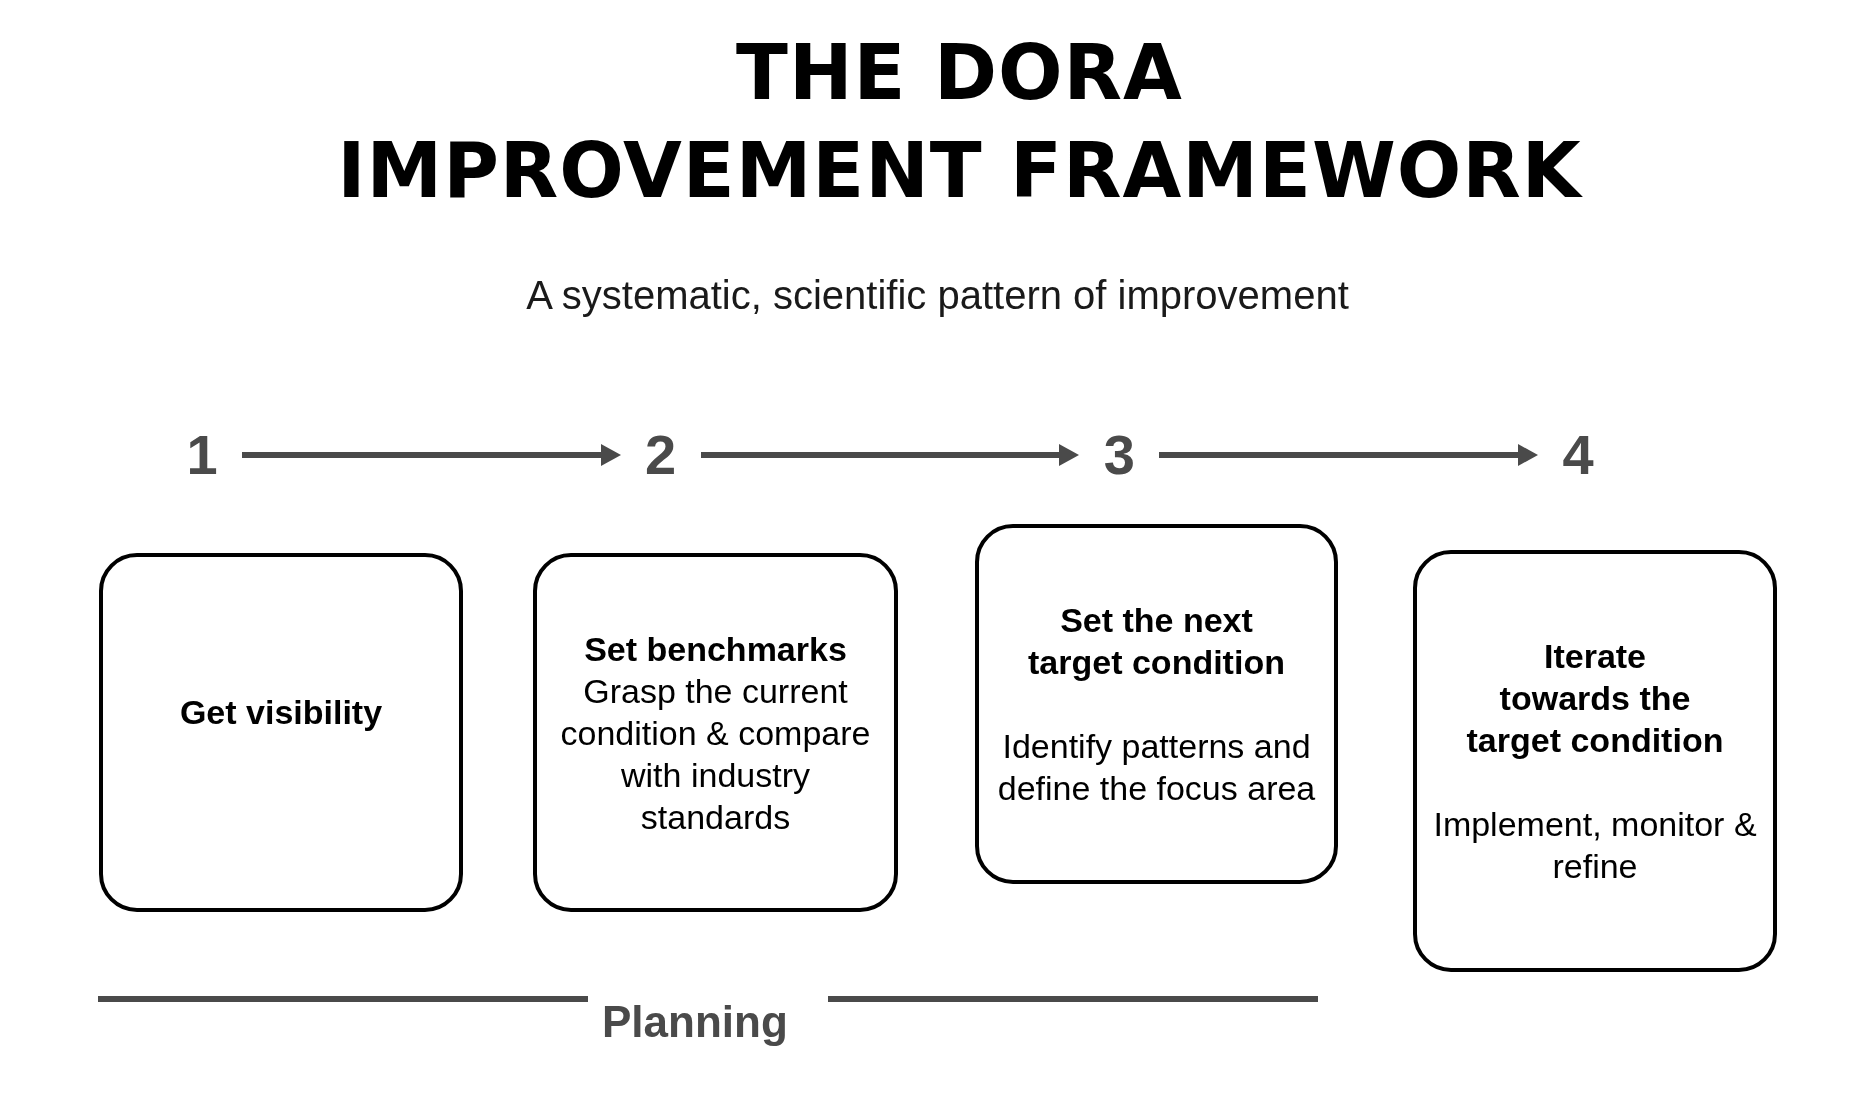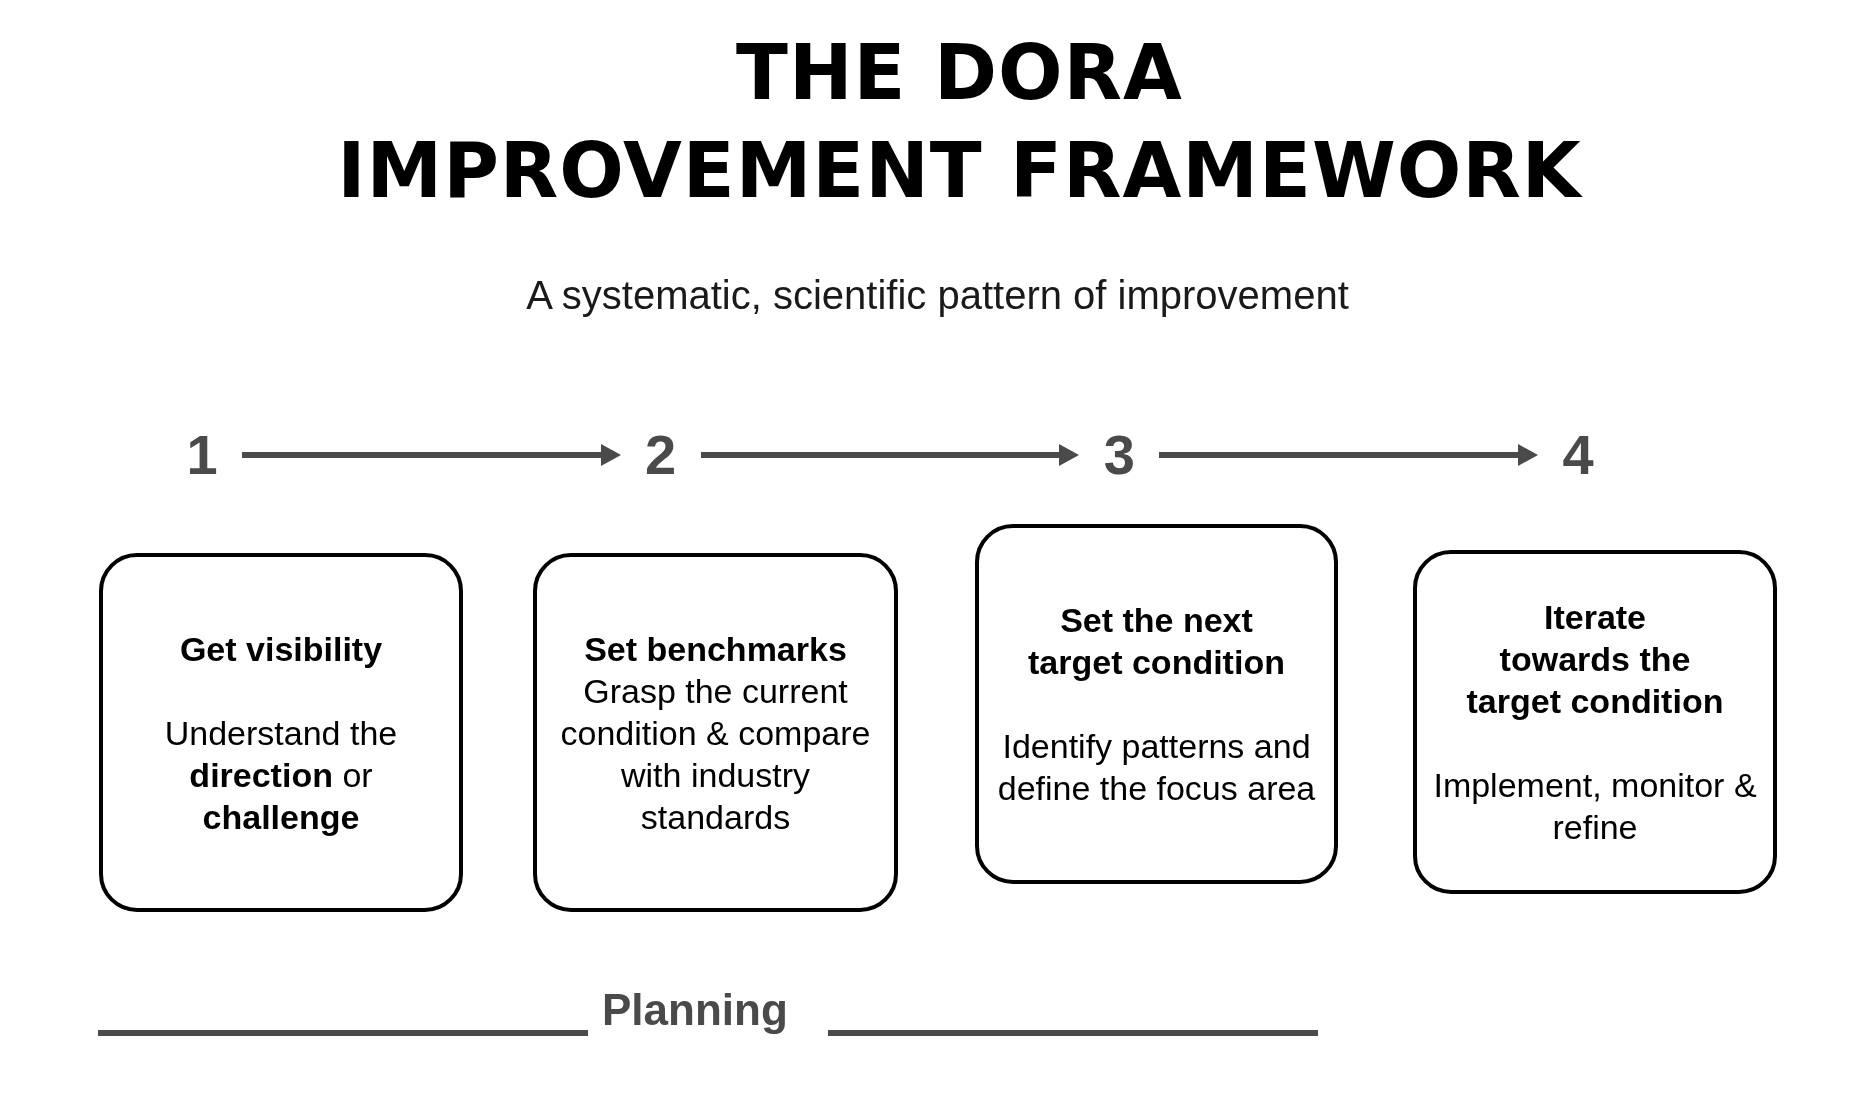--- a/index.html
+++ b/index.html
@@ -128,33 +128,33 @@
     font-size: 34px;
     line-height: 42px;
     color: #000000;
   }
   .card-body b { font-weight: 700; }
   .gap-line { display: block; height: 42px; }
 
   #card-1 { left: 99px;  top: 553px; width: 364px; height: 359px; }
   #card-2 { left: 533px; top: 553px; width: 365px; height: 359px; }
   #card-3 { left: 975px; top: 524px; width: 363px; height: 360px; }
-  #card-4 { left: 1413px; top: 550px; width: 364px; height: 344px; align-items: center; }
+  #card-4 { left: 1413px; top: 550px; width: 364px; height: 422px; align-items: center; }
 
   #card-1 .card-heading { margin-bottom: 0; }
 
   
   .phase-row {
     position: absolute;
-    top: 976px;
+    top: 996px;
     left: 0;
     width: 1875px;
     height: 60px;
     display: flex;
-    align-items: flex-end;
+    align-items: flex-start;
   }
   .phase-rule {
     height: 6px;
     background: #4a4a4a;
     flex: 0 0 auto;
   }
   .rule-a { width: 490px; margin-left: 98px; }
   .rule-b { width: 490px; margin: 0 26px; }
   .phase-label {
     font-family: "Liberation Sans", sans-serif;
@@ -194,21 +194,20 @@
     <div class="arrow">
       <div class="arrow-shaft"></div>
       <div class="arrow-head"></div>
     </div>
     <div class="step-num">4</div>
   </div>
 
   <div class="card" id="card-1">
     <div class="card-heading">Get visibility</div>
     <div class="gap-line"></div>
-    <div class="card-body"><span>Understand the </span><b>direction</b><span> or </span><b>challenge</b></div>
   </div>
 
   <div class="card" id="card-2">
     <div class="card-heading">Set benchmarks</div>
     <div class="card-body">Grasp the current condition &amp; compare with industry standards</div>
   </div>
 
   <div class="card" id="card-3">
     <div class="card-heading">Set the next</div>
     <div class="card-heading">target condition</div>

